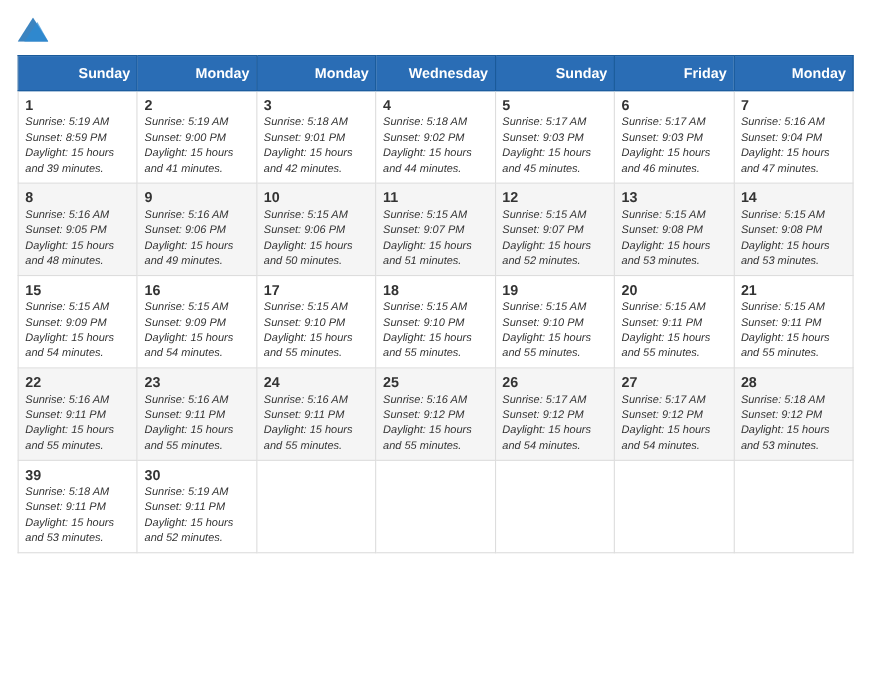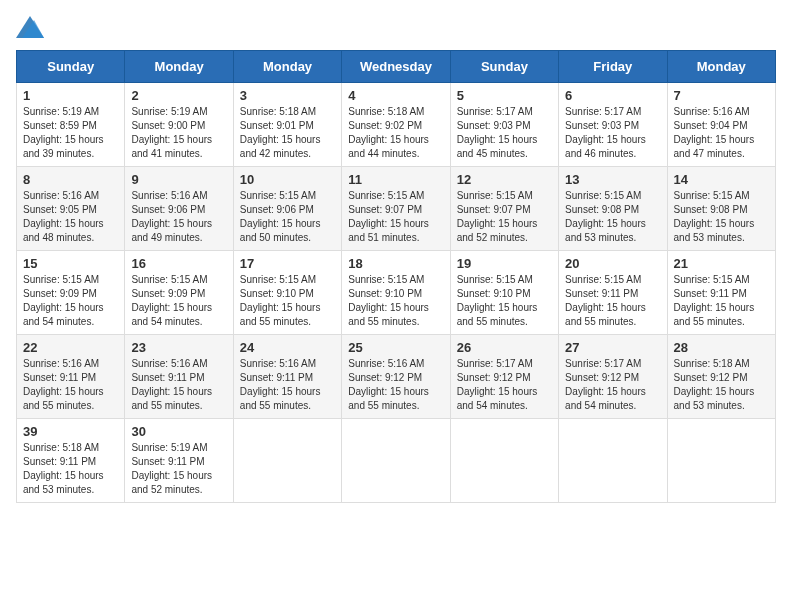--- a/index.html
+++ b/index.html
@@ -40,21 +40,21 @@
     .calendar-table {
       width: 100%;
       border-collapse: collapse;
       border: 1px solid #ccc;
     }
     .calendar-table th {
       background-color: #2a6db5;
       color: white;
       padding: 8px 6px;
       font-size: 13px;
-      text-align: center;
+      text-align: right;
       border: 1px solid #1a5a9a;
     }
     .calendar-table td {
       width: calc(100% / 7);
       vertical-align: top;
       padding: 5px 6px;
       border: 1px solid #ddd;
       font-size: 10.5px;
       color: #333;
       min-height: 80px;
@@ -66,20 +66,21 @@
     .day-number {
       font-size: 13px;
       font-weight: bold;
       display: block;
       margin-bottom: 2px;
     }
     .day-info {
       font-size: 10px;
       line-height: 1.4;
       color: #333;
+      font-style: italic;
     }
     .empty-cell {
       background: #f9f9f9;
     }
   </style>
 </head>
 <body>
 
 <div class="header-area">
   <div class="logo">

